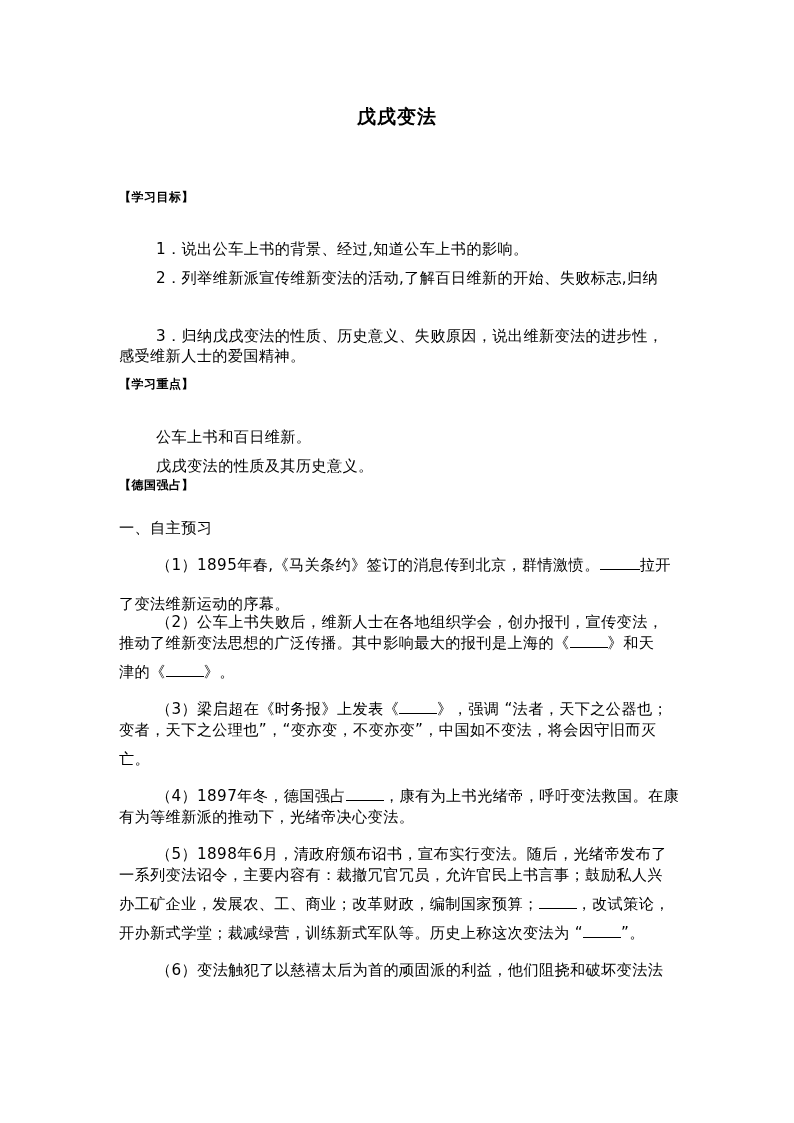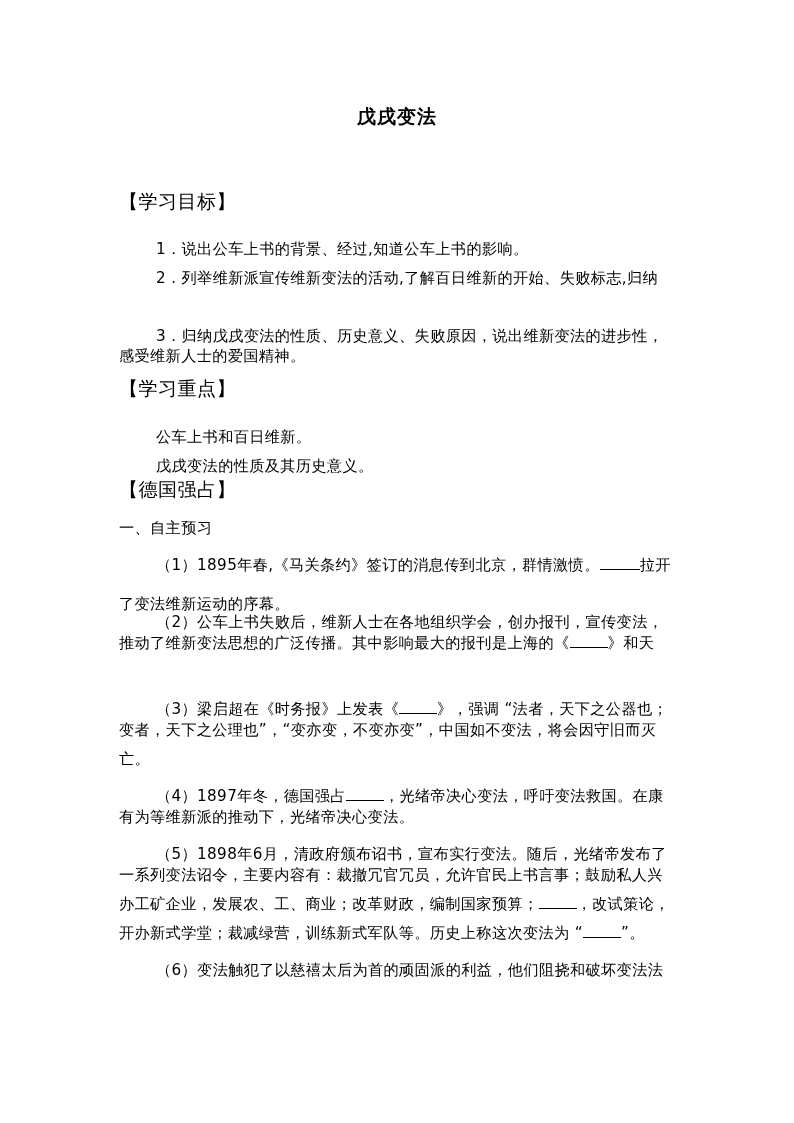--- a/index.html
+++ b/index.html
@@ -1,21 +1,21 @@
 <!DOCTYPE html>
 <html><head>
 <meta charset="utf-8">
 <style>
   html, body { margin: 0; padding: 0; background: #ffffff; }
   body { width: 794px; height: 1123px; position: relative; overflow: hidden;
          font-family: "DejaVu Sans", "Liberation Sans", sans-serif; color: #000; }
   .page { position: absolute; left: 0; top: 0; width: 794px; height: 947px; background: #fff; }
   .title { position: absolute; left: 0; width: 794px; top: 104px; text-align: center;
            font-size: 19px; font-weight: bold; letter-spacing: 1px; }
-  .heading { position: absolute; left: 119px; font-size: 19px; font-weight: normal; letter-spacing: 0.5px; }
+  .heading { position: absolute; left: 119px; font-size: 12px; font-weight: bold; letter-spacing: 0.5px; }
   .line { position: absolute; left: 119px; width: 560px; font-size: 15.2px; line-height: 20px;
           white-space: nowrap; letter-spacing: 0.35px; }
   .indent { left: 156px; width: 531px; margin-top: 8px; }
   .blank { display: inline-block; border-bottom: 1px solid #000; height: 14px; vertical-align: baseline; }
 </style>
 </head>
 <body>
 
 <div class="page">
   <div class="title">戊戌变法</div>
@@ -35,29 +35,32 @@
 
   <div class="line indent" style="top:547px">
     <span>（1）1895年春,《马关条约》签订的消息传到北京，群情激愤。</span><span class="blank" style="width:40px"></span><span>拉开</span>
   </div>
   <div class="line" style="top:594px">了变法维新运动的序幕。</div>
 
   <div class="line indent" style="top:604px">（2）公车上书失败后，维新人士在各地组织学会，创办报刊，宣传变法，</div>
   <div class="line" style="top:633px">
     <span>推动了维新变法思想的广泛传播。其中影响最大的报刊是上海的《</span><span class="blank" style="width:38px"></span><span>》和天</span>
   </div>
+  <div class="line" style="top:662px">
+    <span>津的《</span><span class="blank" style="width:38px"></span><span>》。</span>
+  </div>
 
   <div class="line indent" style="top:691px">
     <span>（3）梁启超在《时务报》上发表《</span><span class="blank" style="width:38px"></span><span>》，强调 “法者，天下之公器也；</span>
   </div>
   <div class="line" style="top:720px">变者，天下之公理也”，“变亦变，不变亦变”，中国如不变法，将会因守旧而灭</div>
   <div class="line" style="top:749px">亡。</div>
 
   <div class="line indent" style="top:778px">
-    <span>（4）1897年冬，德国强占</span><span class="blank" style="width:38px"></span><span>，光绪帝决心变法，呼吁变法救国。在康</span>
+    <span>（4）1897年冬，德国强占</span><span class="blank" style="width:38px"></span><span>，康有为上书光绪帝，呼吁变法救国。在康</span>
   </div>
   <div class="line" style="top:807px">有为等维新派的推动下，光绪帝决心变法。</div>
 
   <div class="line indent" style="top:836px">（5）1898年6月，清政府颁布诏书，宣布实行变法。随后，光绪帝发布了</div>
   <div class="line" style="top:865px">一系列变法诏令，主要内容有：裁撤冗官冗员，允许官民上书言事；鼓励私人兴</div>
   <div class="line" style="top:894px">
     <span>办工矿企业，发展农、工、商业；改革财政，编制国家预算；</span><span class="blank" style="width:38px"></span><span>，改试策论，</span>
   </div>
   <div class="line" style="top:923px">
     <span>开办新式学堂；裁减绿营，训练新式军队等。历史上称这次变法为 “</span><span class="blank" style="width:38px"></span><span>”。</span>

